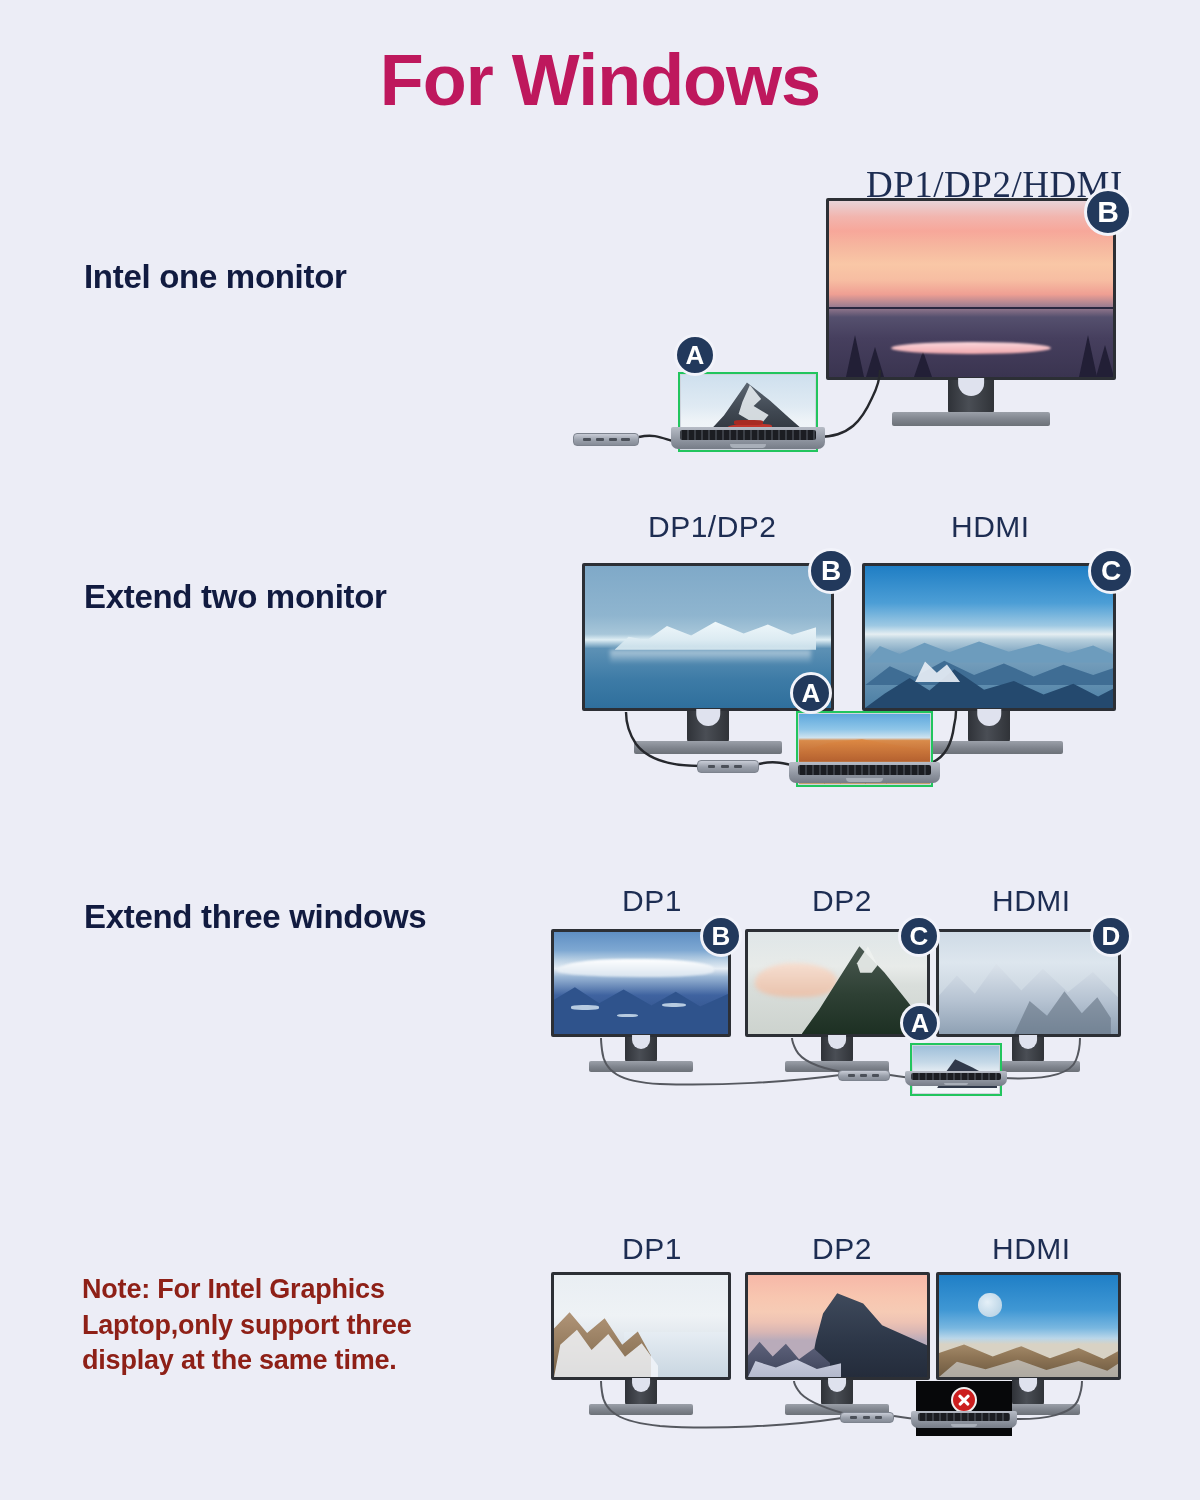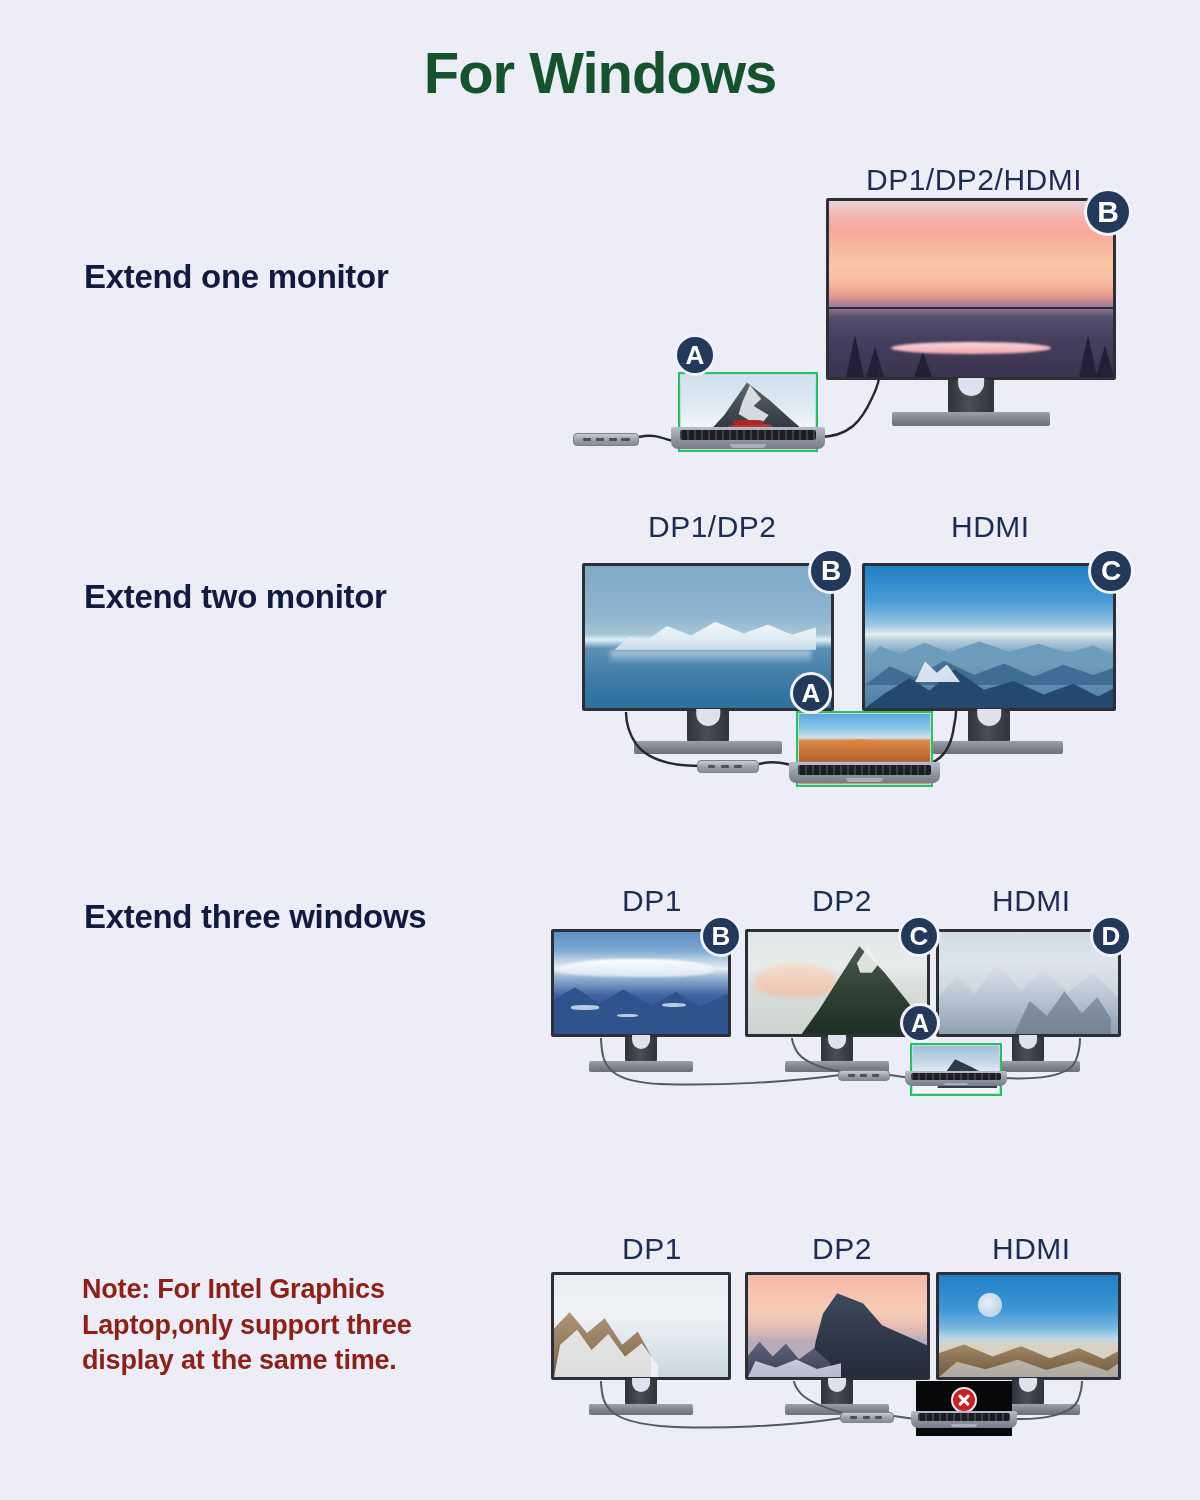--- a/index.html
+++ b/index.html
@@ -13,23 +13,23 @@
     overflow: hidden;
   }
 
   
   .page-title {
     position: absolute;
     top: 44px;
     left: 0;
     width: 1200px;
     text-align: center;
-    font-size: 58px;
+    font-size: 72px;
     font-weight: bold;
-    color: #14532d;
+    color: #be185d;
     letter-spacing: -1px;
     line-height: 1;
   }
 
   
   .row-label {
     position: absolute;
     font-size: 33px;
     font-weight: bold;
     color: #111b40;
@@ -53,21 +53,21 @@
   }
 
   
   .port-label {
     position: absolute;
     font-size: 30px;
     color: #1d2d52;
     white-space: nowrap;
     letter-spacing: 0.5px;
   }
-  .port-label.big { font-size: 30px; }
+  .port-label.big { font-size: 37px; font-family: Liberation Serif, serif; }
 
   
   .badge {
     position: absolute;
     border-radius: 50%;
     background: #22395c;
     border: 3px solid #f2f3fa;
     color: #ffffff;
     display: flex;
     align-items: center;
@@ -483,21 +483,21 @@
     color: #ffffff;
     font-size: 13px;
     letter-spacing: .2px;
   }
 </style>
 </head>
 <body>
 
 <div class="page-title">For Windows</div>
 
-<div class="row-label" id="label-one">Extend one monitor</div>
+<div class="row-label" id="label-one">Intel one monitor</div>
 
 <div class="port-label big" style="left:866px; top:163px;">DP1/DP2/HDMI</div>
 
 <div class="monitor" style="left:826px; top:198px; width:290px; height:182px;">
   <div class="bezel">
     <div class="screen">
       <div class="wp wp-sunset">
         <div class="sunset-trees">
           <i style="left:6%;"></i>
             <i style="left:13%; border-bottom-width:30px;"></i>

